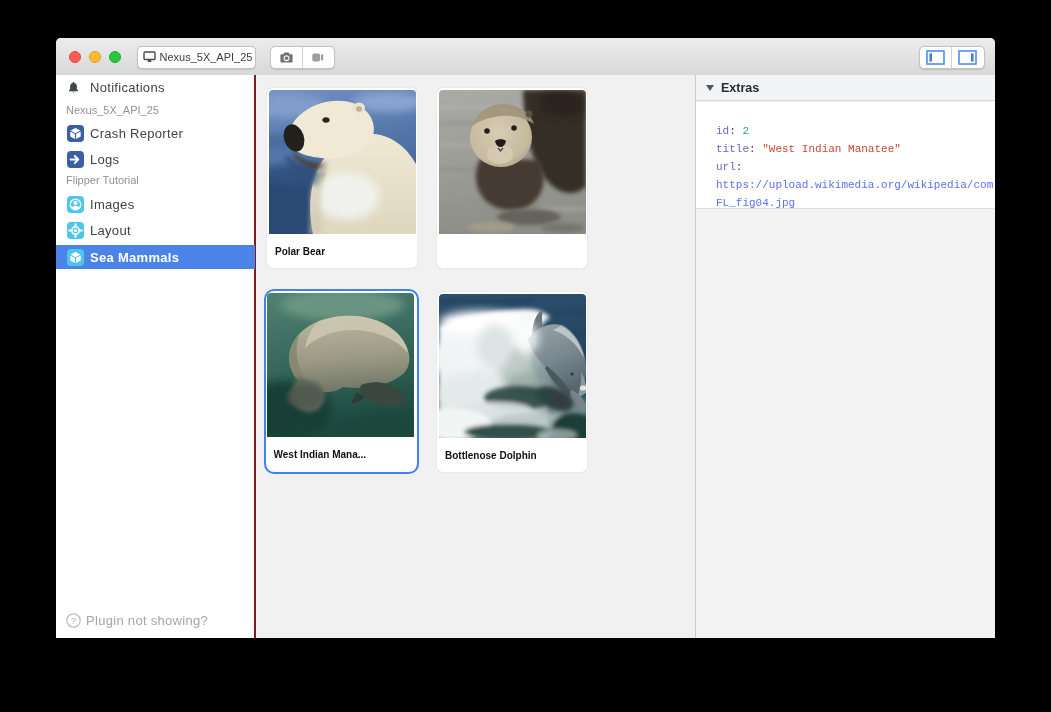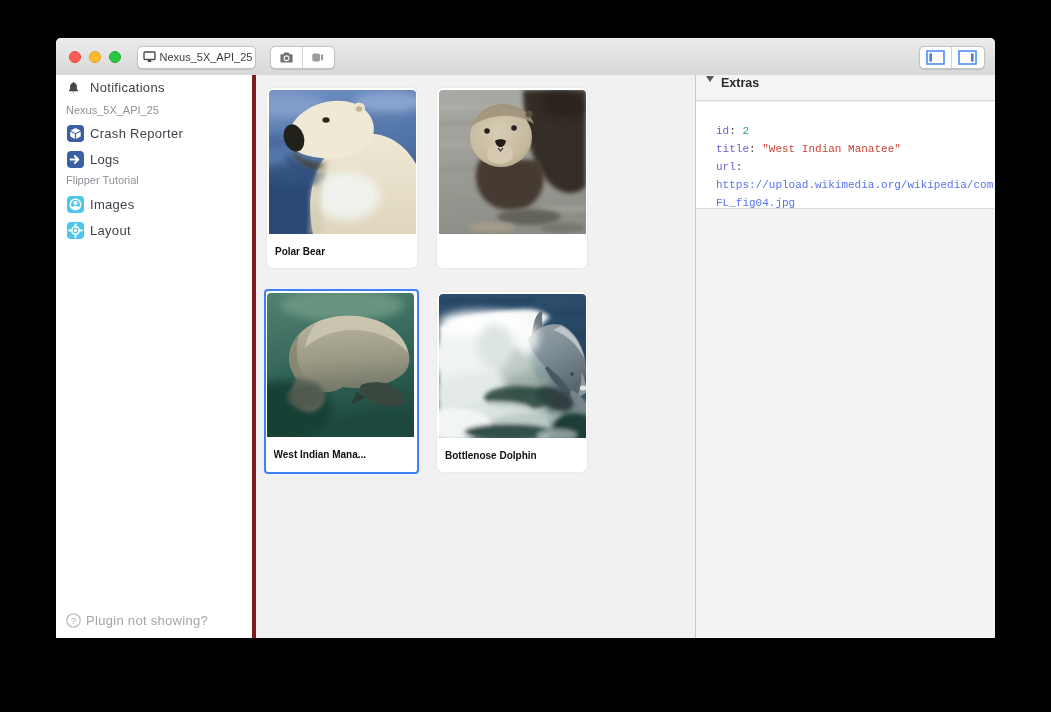--- a/index.html
+++ b/index.html
@@ -21,46 +21,46 @@
   .devbtn svg { margin-left:5px; flex:none; }
   .devbtn span { margin-left:3.5px; letter-spacing:0; }
   .camgrp { left:213.5px; width:65px; display:flex; }
   .camgrp .cell { flex:1; display:flex; align-items:center; justify-content:center; }
   .camgrp .cell + .cell { border-left:1px solid #d2d2d2; }
   .toggrp { left:862.5px; width:66px; display:flex; }
   .toggrp .cell { flex:1; display:flex; align-items:center; justify-content:center; }
   .toggrp .cell + .cell { border-left:1px solid #d2d2d2; }
   
   .sidebar { position:absolute; left:0; top:37px; width:200px; height:563px;
-    background:#fff; border-right:4px solid #7f1d1d; }
+    background:#fff; border-right:2px solid #7f1d1d; }
   .srow { position:absolute; left:0; width:199px; height:25px;
     display:flex; align-items:center; color:#3e434a; font-size:13px; letter-spacing:0.3px; }
   .srow .sicon { position:absolute; left:11px; }
   .srow .stext { position:absolute; left:34px; }
   .slabel { position:absolute; left:10px; color:#8e9297; font-size:11px; }
   .ssel { background:#4c83e9; color:#fff; font-weight:bold; }
   .pluginq { position:absolute; left:10px; top:531px; width:185px; height:28px;
     display:flex; align-items:center; color:#a5a5a5; font-size:13px; letter-spacing:0.3px; }
   
   .main { position:absolute; left:200px; top:37px; width:439px; height:563px;
     background:#f1f1f1; }
   .card { position:absolute; width:150px; height:180px; background:#fff;
     border-radius:5px; box-shadow:0 0 1px rgba(0,0,0,.25); }
   .card .img { position:absolute; left:1.5px; top:2px; width:147px; height:144px;
     border-radius:4px 4px 0 0; overflow:hidden; }
   .card .title { position:absolute; left:8px; right:6px; top:146px; height:34px;
     display:flex; align-items:center; font-size:10px; font-weight:bold; color:#111;
     white-space:nowrap; overflow:hidden; }
-  .csel { outline:2px solid #3d82f6; outline-offset:0px; border-radius:2px; }
+  .csel { outline:2px solid #3d82f6; outline-offset:0px; border-radius:8px; }
   
   .rpanel { position:absolute; left:639px; top:37px; width:300px; height:563px;
     background:#f3f3f3; border-left:1px solid #c9c9c9; }
   .rhead { position:absolute; left:0; top:1px; width:300px; height:25px;
     background:#f3f4f6; border-bottom:1px solid #d9d9d9;
-    display:flex; font-size:12.5px; font-weight:bold; color:#2b2b2b; }
+    display:flex; align-items:center; font-size:12.5px; font-weight:bold; color:#2b2b2b; }
   .rhead .tri { width:0; height:0; border-left:4.5px solid transparent;
     border-right:4.5px solid transparent; border-top:6px solid #585858;
     margin-left:10px; margin-right:7px; }
   .jsonbox { position:absolute; left:0; top:27px; width:300px; height:107px;
     background:#fff; border-bottom:1px solid #ddd;
     font-family:"Liberation Mono", monospace; font-size:11px; line-height:18px;
     padding:20px 0 0 20px; white-space:nowrap; overflow:hidden; }
   .jk { color:#7a5cc5; } .jn { color:#2a9d84; } .js { color:#cc4538; }
   .ju { color:#5872ee; } .jc { color:#404040; }
 </style>
@@ -147,20 +147,29 @@
       <span class="stext">Images</span>
     </div>
     <div class="srow" style="top:142.5px;">
       <svg class="sicon" width="17" height="17" viewBox="0 0 17 17">
         <rect width="17" height="17" rx="4" fill="#4dc6ea"></rect>
         <circle cx="8.5" cy="8.5" r="3.7" fill="none" stroke="#fff" stroke-width="1.5"></circle>
         <circle cx="8.5" cy="8.5" r="1.7" fill="#fff"></circle>
         <path d="M8.5 2.1 L8.5 4.6 M8.5 12.4 L8.5 14.9 M2.1 8.5 L4.6 8.5 M12.4 8.5 L14.9 8.5" stroke="#fff" stroke-width="1.9" stroke-linecap="round"></path>
       </svg>
       <span class="stext">Layout</span>
+    </div>
+    <div class="srow ssel" style="top:170px; height:24px;">
+      <svg class="sicon" width="17" height="17" viewBox="0 0 17 17">
+        <rect width="17" height="17" rx="4" fill="#4dc6ea"></rect>
+        <path d="M8.5 3 L13.4 5.6 L8.5 8.2 L3.6 5.6 Z" fill="#fff"></path>
+        <path d="M3.3 6.5 L7.9 9 L7.9 14 L3.3 11.4 Z" fill="#fff"></path>
+        <path d="M13.7 6.5 L9.1 9 L9.1 14 L13.7 11.4 Z" fill="#fff"></path>
+      </svg>
+      <span class="stext">Sea Mammals</span>
     </div>
     <div class="pluginq">
       <svg width="15" height="15" viewBox="0 0 15 15" style="margin-right:5px;">
         <circle cx="7.5" cy="7.5" r="6.7" fill="none" stroke="#b5b5b5" stroke-width="1.1"></circle>
         <text x="7.5" y="10.8" text-anchor="middle" font-size="9.5" fill="#b0b0b0" font-family="Liberation Sans">?</text>
       </svg>
       <span>Plugin not showing?</span>
     </div>
   </div>
 

